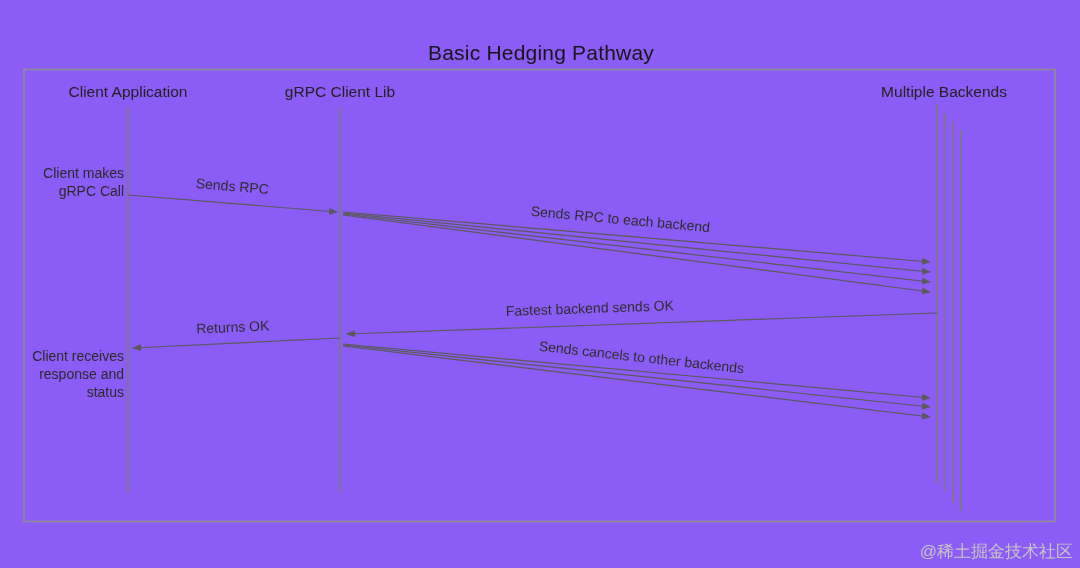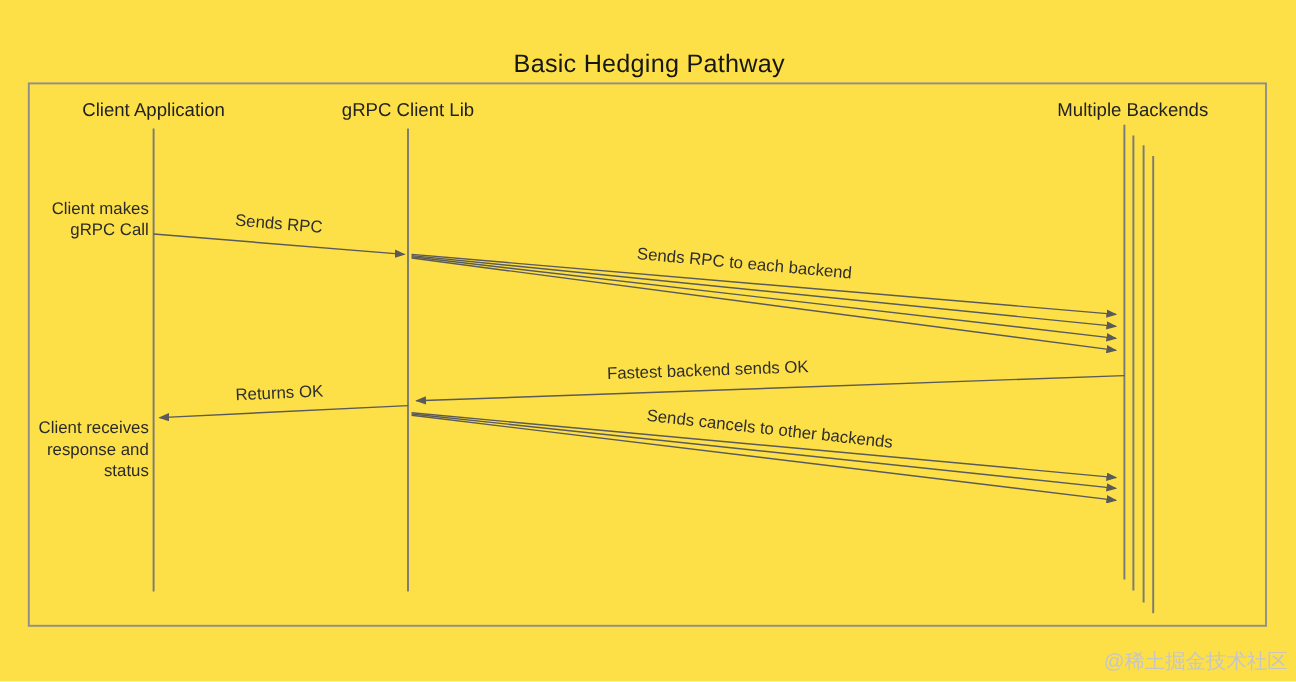--- a/index.html
+++ b/index.html
@@ -4,21 +4,21 @@
 <style>
   html, body {
     margin: 0;
     padding: 0;
     background: #ffffff;
   }
   .stage {
     position: relative;
     width: 1080px;
     height: 568px;
-    background: #fde047;
+    background: #8b5cf6;
     font-family: "Liberation Sans", sans-serif;
     overflow: hidden;
   }
   svg { display: block; }
 
   .title-text {
     font-size: 21px;
     fill: #161616;
     letter-spacing: 0.2px;
   }

